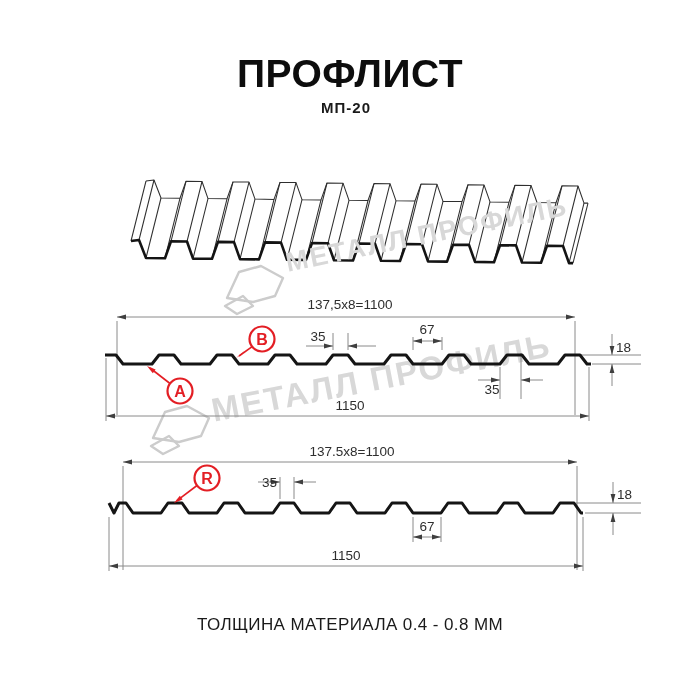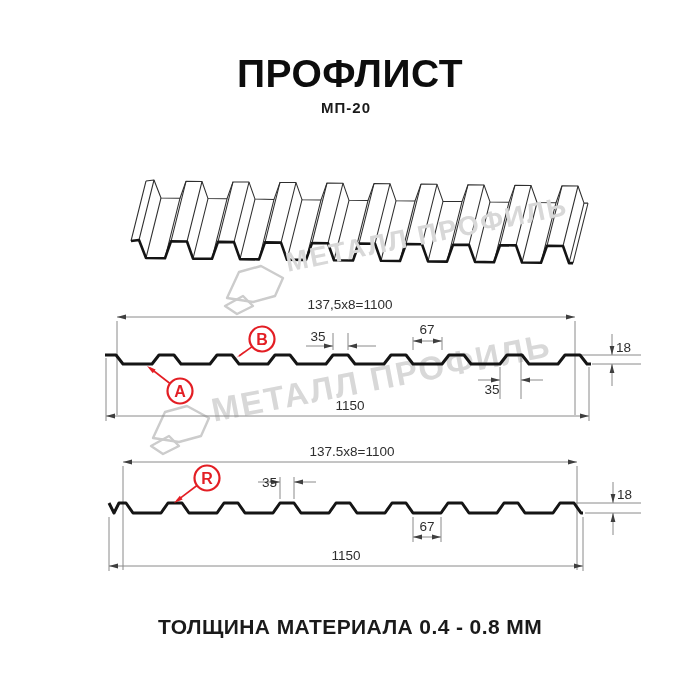--- a/index.html
+++ b/index.html
@@ -3,21 +3,21 @@
 <meta charset="utf-8">
 <style>
   html,body{margin:0;padding:0;background:#fff;}
   .canvas{position:relative;width:700px;height:700px;background:#ffffff;overflow:hidden;
           font-family:"Liberation Sans",sans-serif;}
   .title{position:absolute;left:0;right:0;top:52px;text-align:center;
          font-size:39px;font-weight:800;letter-spacing:0.5px;color:#0d0d0d;}
   .subtitle{position:absolute;left:0;right:8px;top:99px;text-align:center;
             font-size:15px;font-weight:600;letter-spacing:1px;color:#1a1a1a;}
   .footer{position:absolute;left:0;right:0;top:615px;text-align:center;
-          font-size:21px;font-weight:700;letter-spacing:0.4px;color:#1a1a1a;}
+          font-size:17px;font-weight:400;letter-spacing:0.4px;color:#1a1a1a;}
   .wm-text{position:absolute;white-space:nowrap;font-weight:700;color:#d8d8d8;
            letter-spacing:2px;transform-origin:0 50%;z-index:2;}
   #wm1{left:286px;top:248px;font-size:27px;transform:rotate(-11.5deg);}
   #wm2{left:212px;top:392px;font-size:33px;transform:rotate(-11deg);}
   .wm-logo{position:absolute;z-index:2;}
   #logo1{left:222px;top:262px;}
   #logo2{left:148px;top:402px;}
   svg.layer{position:absolute;left:0;top:0;}
   #svg3d{z-index:1;}
   #svgMain{z-index:3;}

